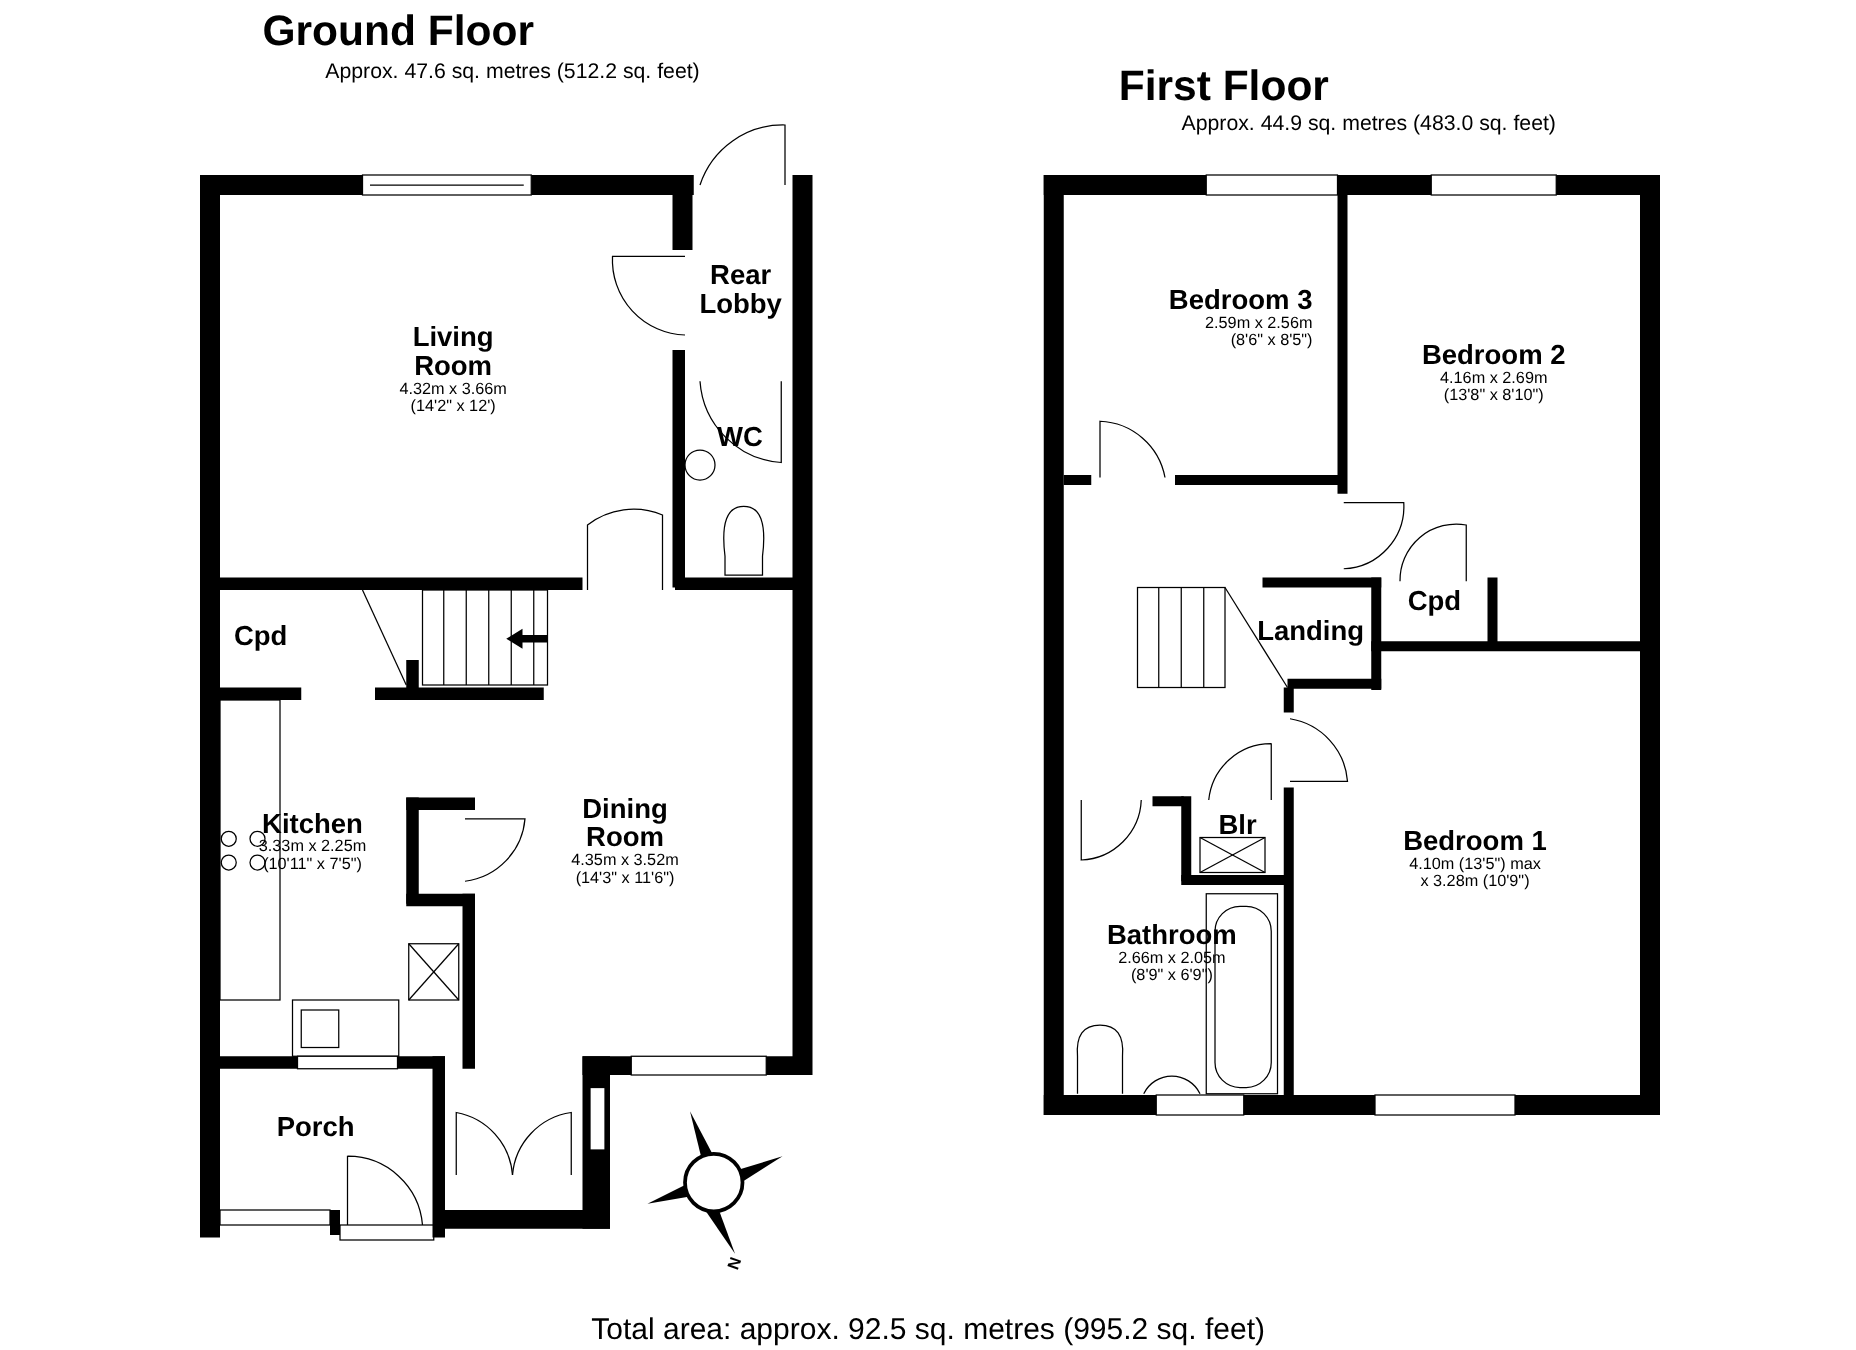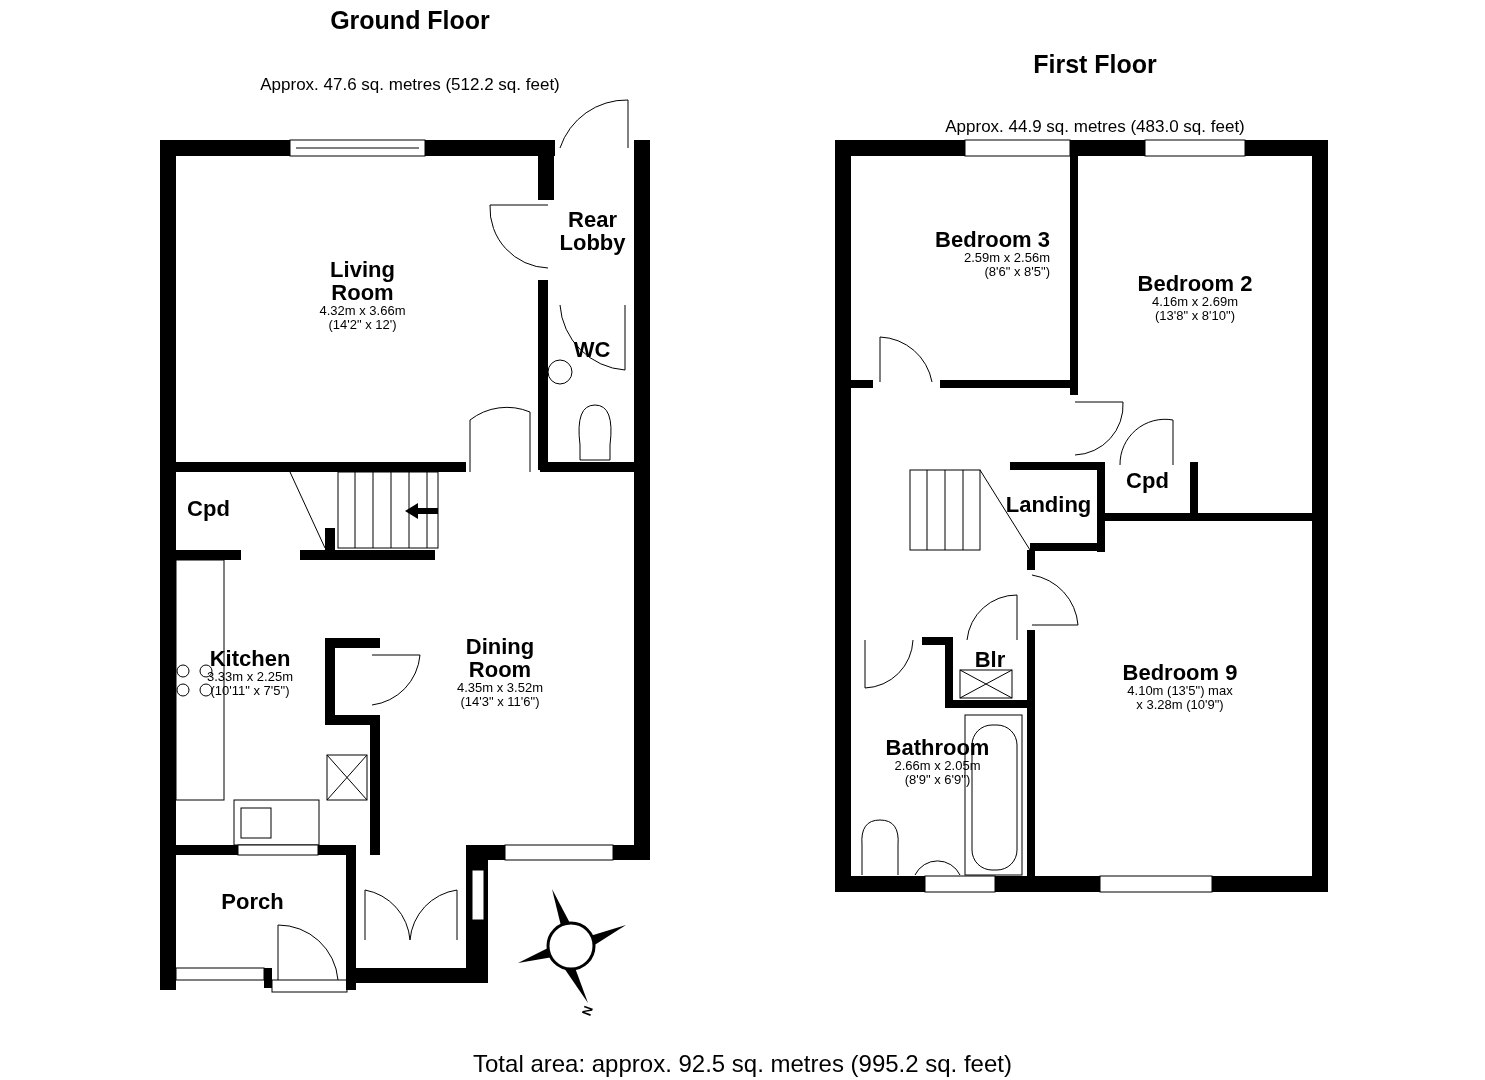--- a/index.html
+++ b/index.html
@@ -1,18 +1,18 @@
 <!DOCTYPE html>
 <html><head>
 <meta charset="utf-8">
 <style>
   html, body { margin: 0; padding: 0; background: #ffffff; }
   body { width: 1485px; height: 1080px; position: relative; overflow: hidden; font-family: "Liberation Sans", sans-serif; color: #000; }
-  .title { position: absolute; font-weight: bold; font-size: 25px; text-align: center; }
-  .subtitle { position: absolute; font-size: 17px; text-align: center; margin-top: 28px; }
+  .title { position: absolute; font-weight: bold; font-size: 34px; text-align: left; }
+  .subtitle { position: absolute; font-size: 17px; text-align: center; }
   .label { position: absolute; text-align: center; line-height: 1.05; }
   .room-name { font-weight: bold; font-size: 22px; display: block; }
   .room-dim { font-size: 13px; display: block; line-height: 1.1; }
   .total { position: absolute; left: 0; width: 1485px; top: 1050px; text-align: center; font-size: 24px; }
   svg.plan { position: absolute; left: 0; top: 0; }
   .wall { fill: #000; }
   .thin { fill: none; stroke: #000; stroke-width: 1; }
   .win { fill: #fff; stroke: #000; stroke-width: 1; }
 </style>
 </head>
@@ -205,21 +205,21 @@
 <div class="label" style="left:982px;width:105px;top:493px;margin-left:14px;">
   <span class="room-name">Landing</span>
 </div>
 <div class="label" style="left:1110px;width:75px;top:469px;">
   <span class="room-name">Cpd</span>
 </div>
 <div class="label" style="left:960px;width:60px;top:648px;">
   <span class="room-name">Blr</span>
 </div>
 <div class="label" style="left:1060px;width:240px;top:661px;">
-  <span class="room-name">Bedroom 9</span>
+  <span class="room-name">Bedroom 1</span>
   <span class="room-dim">4.10m (13'5") max</span>
   <span class="room-dim">x 3.28m (10'9")</span>
 </div>
 <div class="label" style="left:850px;width:175px;top:736px;">
   <span class="room-name">Bathroom</span>
   <span class="room-dim">2.66m x 2.05m</span>
   <span class="room-dim">(8'9" x 6'9")</span>
 </div>
 
 <div class="total">Total area: approx. 92.5 sq. metres (995.2 sq. feet)</div>

